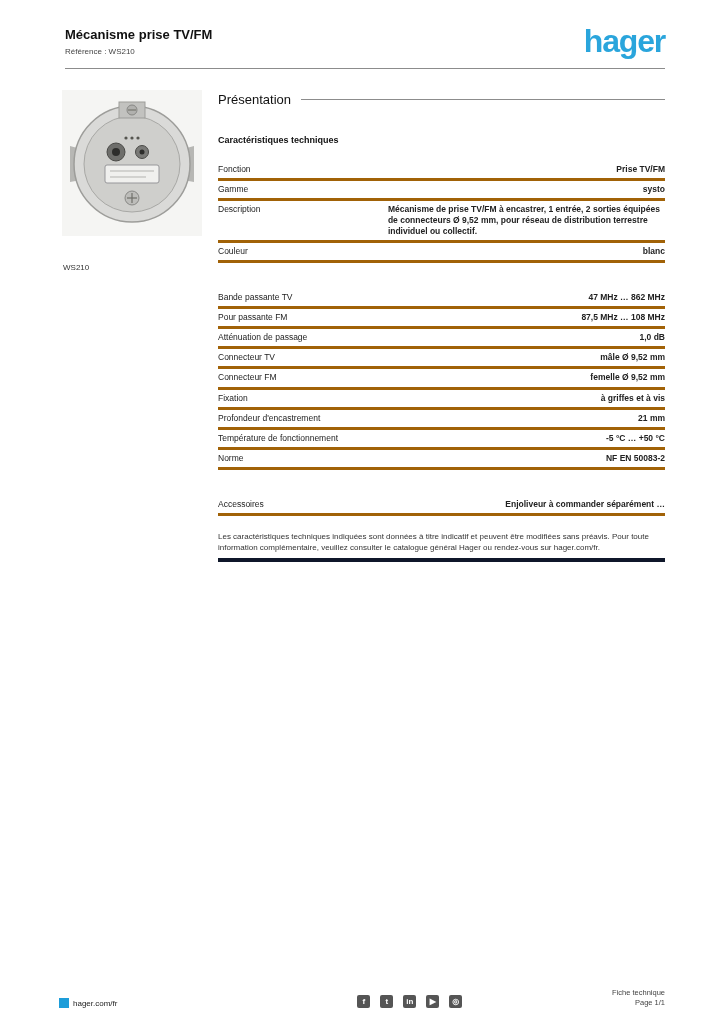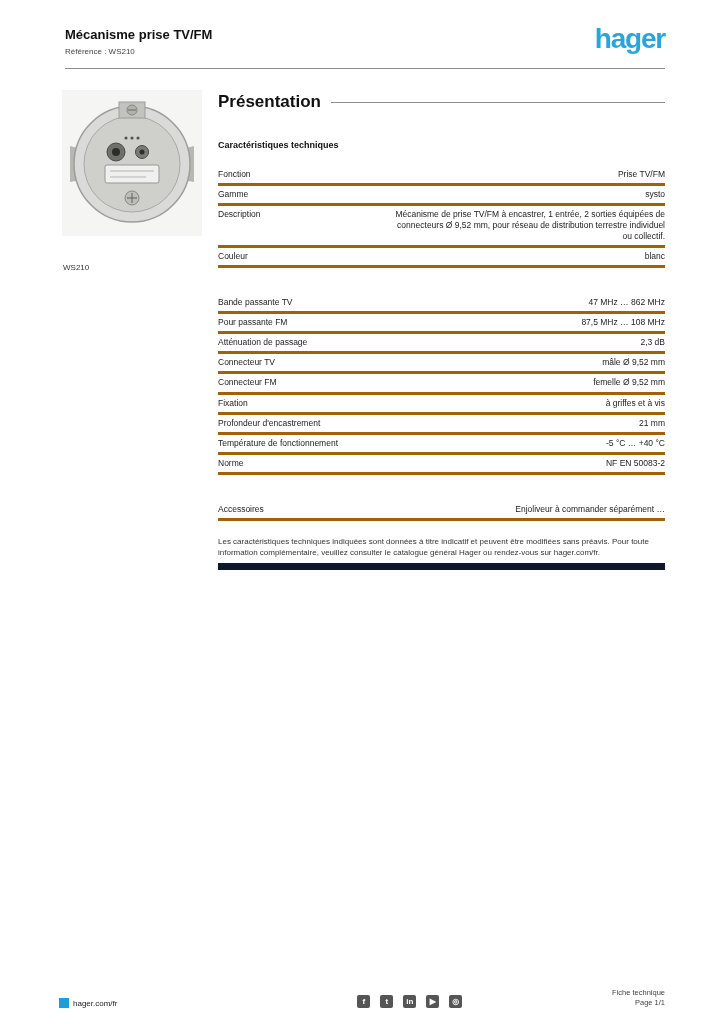--- a/index.html
+++ b/index.html
@@ -5,46 +5,46 @@
   * { margin:0; padding:0; box-sizing:border-box; }
   html,body { background:#ffffff; }
   body { font-family:"Liberation Sans", sans-serif; color:#1a1a1a; }
   .page { position:relative; width:724px; height:1024px; background:#ffffff; overflow:hidden; }
 
   
   .header { position:absolute; left:65px; top:27px; right:59px; }
   .header-title { font-size:13px; font-weight:bold; line-height:1.25; color:#111; }
   .header-subtitle { font-size:13px; font-weight:bold; line-height:1.25; color:#111; }
   .header-reference { margin-top:4px; font-size:8px; color:#444; }
-  .logo { position:absolute; right:0; top:-4px; font-size:28px; font-weight:bold;
+  .logo { position:absolute; right:0; top:-4px; font-size:32px; font-weight:bold;
           letter-spacing:-1.2px; color:#2aa5dc; }
   .header-rule { position:absolute; left:65px; right:59px; top:68px; border-top:1px solid #8c8c8c; }
 
   
   .product-photo { position:absolute; left:62px; top:90px; width:140px; height:146px;
                    background:#f5f5f3; }
   .product-caption { position:absolute; left:63px; top:263px; font-size:8px; color:#333; }
 
   
   .main { position:absolute; left:218px; top:92px; width:447px; }
   .section-head { display:flex; align-items:center; gap:10px; }
-  .section-title { font-size:17px; font-weight:bold; white-space:nowrap; color:#111; }
+  .section-title { font-size:13px; font-weight:normal; white-space:nowrap; color:#111; }
   .section-rule { flex:1; border-top:1px solid #8c8c8c; }
   .subsection-title { margin-top:28px; font-size:9px; font-weight:bold; color:#111; }
 
   .spec { margin-top:16px; }
   .spec-group { margin-top:0; }
   .spec-group + .spec-group { margin-top:26px; }
   .spec-row { display:flex; justify-content:space-between; gap:16px;
               padding:3px 0; border-bottom:3px solid #a16207;
               font-size:8.5px; line-height:1.3; }
   .spec-label { color:#222; }
-  .spec-value { color:#222; text-align:right; max-width:62%; }
+  .spec-value { color:#222; max-width:62%;font-weight:bold; }
 
-  .note-block { margin-top:12px; padding:4px 0 5px 0; border-bottom:7px solid #0f172a; }
+  .note-block { margin-top:12px; padding:4px 0 5px 0; border-bottom:4px solid #0f172a; }
   .note-text { font-size:8px; line-height:1.35; color:#333; }
 
   
   .footer { position:absolute; left:59px; right:59px; bottom:16px;
             display:flex; align-items:flex-end; justify-content:space-between; }
   .footer-left { display:flex; align-items:center; gap:4px; }
   .footer-cube { width:10px; height:10px; background:#1d9dd9; display:inline-block; }
   .footer-site { font-size:8px; color:#222; text-decoration:none; }
   .footer-social { display:flex; gap:10px; align-items:flex-end; margin-left:90px; }
   .social-icon { width:13px; height:13px; border-radius:2px; background:#555;
@@ -128,41 +128,41 @@
           <div class="spec-row">
             <span class="spec-label">Bande passante TV</span>
             <span class="spec-value">47 MHz … 862 MHz</span>
           </div>
           <div class="spec-row">
             <span class="spec-label">Pour passante FM</span>
             <span class="spec-value">87,5 MHz … 108 MHz</span>
           </div>
           <div class="spec-row">
             <span class="spec-label">Atténuation de passage</span>
-            <span class="spec-value">2,3 dB</span>
+            <span class="spec-value">1,0 dB</span>
           </div>
           <div class="spec-row">
             <span class="spec-label">Connecteur TV</span>
             <span class="spec-value">mâle Ø 9,52 mm</span>
           </div>
           <div class="spec-row">
             <span class="spec-label">Connecteur FM</span>
             <span class="spec-value">femelle Ø 9,52 mm</span>
           </div>
           <div class="spec-row">
             <span class="spec-label">Fixation</span>
             <span class="spec-value">à griffes et à vis</span>
           </div>
           <div class="spec-row">
             <span class="spec-label">Profondeur d'encastrement</span>
             <span class="spec-value">21 mm</span>
           </div>
           <div class="spec-row">
             <span class="spec-label">Température de fonctionnement</span>
-            <span class="spec-value">-5 °C … +40 °C</span>
+            <span class="spec-value">-5 °C … +50 °C</span>
           </div>
           <div class="spec-row">
             <span class="spec-label">Norme</span>
             <span class="spec-value">NF EN 50083-2</span>
           </div>
         </div>
         <div class="spec-group">
           <div class="spec-row">
             <span class="spec-label">Accessoires</span>
             <span class="spec-value">Enjoliveur à commander séparément …</span>

